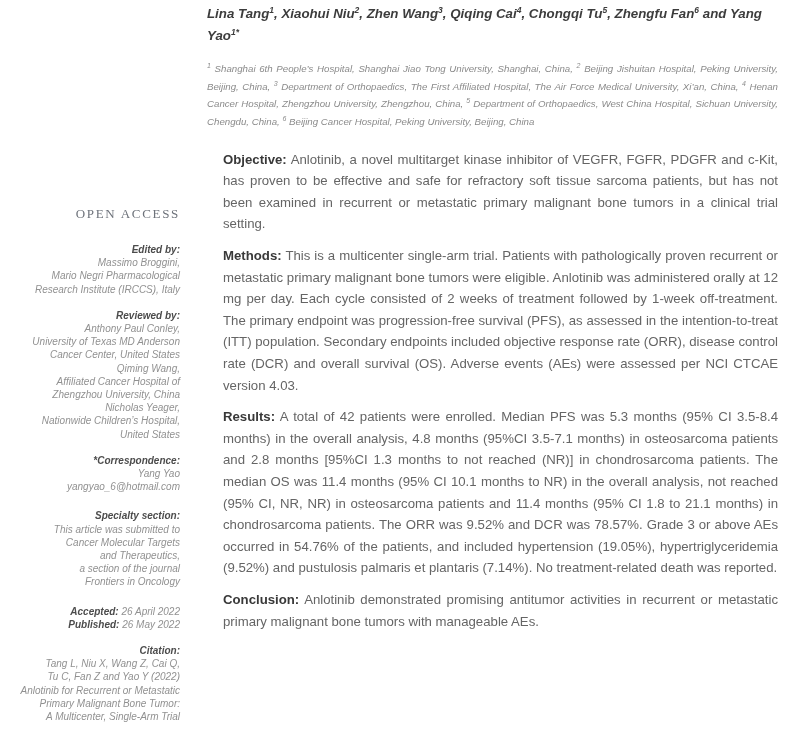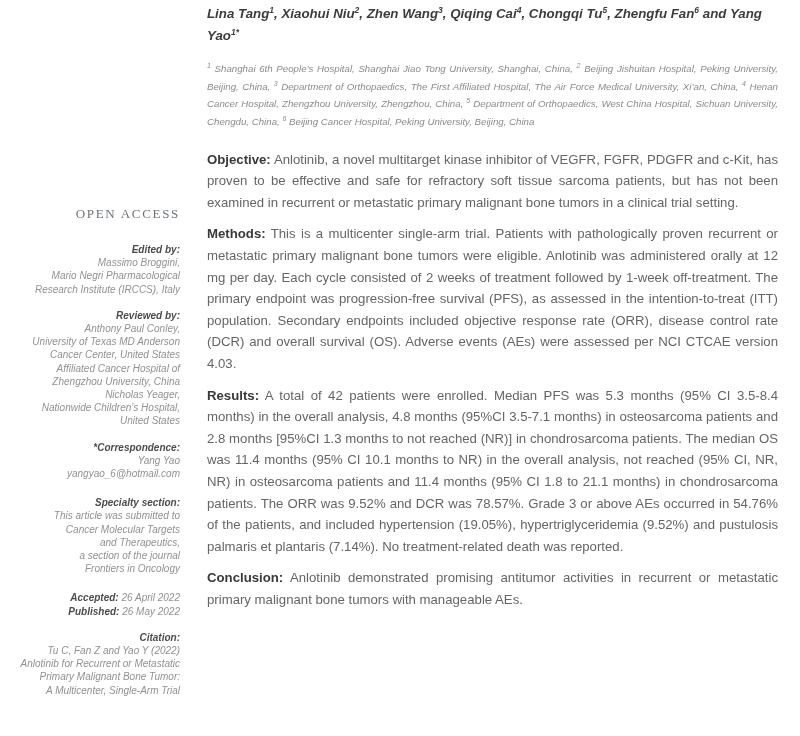--- a/index.html
+++ b/index.html
@@ -47,21 +47,21 @@
   .affiliations {
     margin-top: 12px;
     font-size: 9.7px; line-height: 14.4px;
     font-style: italic;
     color: #8b8b8b;
     text-align: justify;
   }
   .affiliations sup { font-size: 7px; }
   .abstract { margin-top: 19px; }
   .abs-para {
-    margin: 0 0 10px 0;
+    margin: 0 0 10px 16px;
     font-size: 13.2px; line-height: 21.6px;
     color: #656565;
     text-align: justify;
   }
   .abs-label { color: #393939; }
 </style>
 </head>
 <body>
 
 <aside class="sidebar">
@@ -71,20 +71,21 @@
         <div class="sb-label">Edited by:</div>
         <div class="sb-line">Massimo Broggini,</div>
         <div class="sb-line">Mario Negri Pharmacological</div>
         <div class="sb-line">Research Institute (IRCCS), Italy</div>
       </div>
       <div class="sb-block">
         <div class="sb-label">Reviewed by:</div>
         <div class="sb-line">Anthony Paul Conley,</div>
         <div class="sb-line">University of Texas MD Anderson</div>
         <div class="sb-line">Cancer Center, United States</div>
+        <div class="sb-line">Qiming Wang,</div>
         <div class="sb-line">Affiliated Cancer Hospital of</div>
         <div class="sb-line">Zhengzhou University, China</div>
         <div class="sb-line">Nicholas Yeager,</div>
         <div class="sb-line">Nationwide Children’s Hospital,</div>
         <div class="sb-line">United States</div>
       </div>
       <div class="sb-block gap-lg">
         <div class="sb-label">*Correspondence:</div>
         <div class="sb-line">Yang Yao</div>
         <div class="sb-line">yangyao_6@hotmail.com</div>
@@ -96,20 +97,21 @@
         <div class="sb-line">and Therapeutics,</div>
         <div class="sb-line">a section of the journal</div>
         <div class="sb-line">Frontiers in Oncology</div>
       </div>
       <div class="sb-block">
         <div class="sb-line"><strong class="sb-date-label">Accepted:</strong> <span>26 April 2022</span></div>
         <div class="sb-line"><strong class="sb-date-label">Published:</strong> <span>26 May 2022</span></div>
       </div>
       <div class="sb-block">
         <div class="sb-label">Citation:</div>
+        <div class="sb-line">Tang L, Niu X, Wang Z, Cai Q,</div>
         <div class="sb-line">Tu C, Fan Z and Yao Y (2022)</div>
         <div class="sb-line">Anlotinib for Recurrent or Metastatic</div>
         <div class="sb-line">Primary Malignant Bone Tumor:</div>
         <div class="sb-line">A Multicenter, Single-Arm Trial</div>
       </div>
     </div>
 </aside>
 
 <main class="main">
   <p class="authors"><span>Lina Tang</span><sup>1</sup>, <span>Xiaohui Niu</span><sup>2</sup>, <span>Zhen Wang</span><sup>3</sup>, <span>Qiqing Cai</span><sup>4</sup>, <span>Chongqi Tu</span><sup>5</sup>, <span>Zhengfu Fan</span><sup>6</sup> <span>and Yang Yao</span><sup>1*</sup></p>

